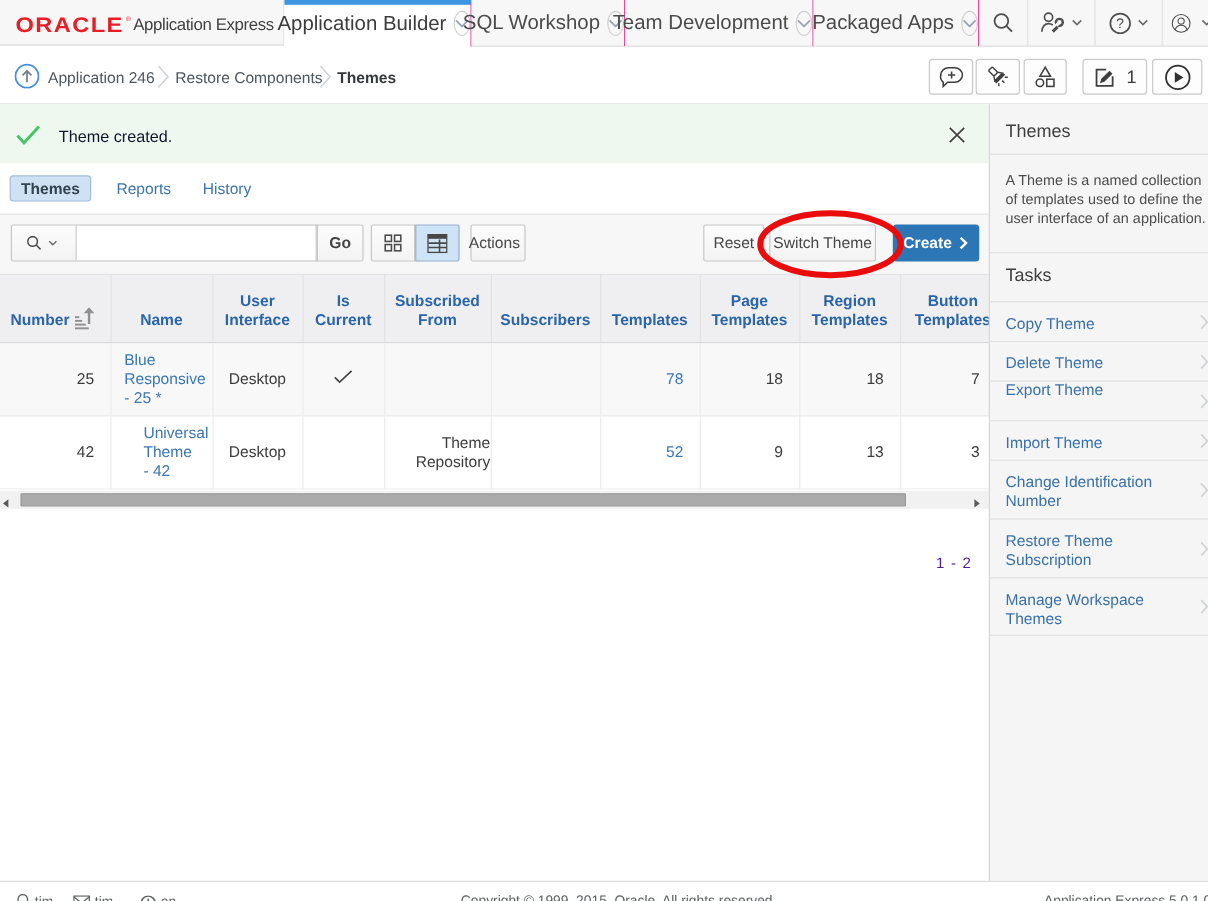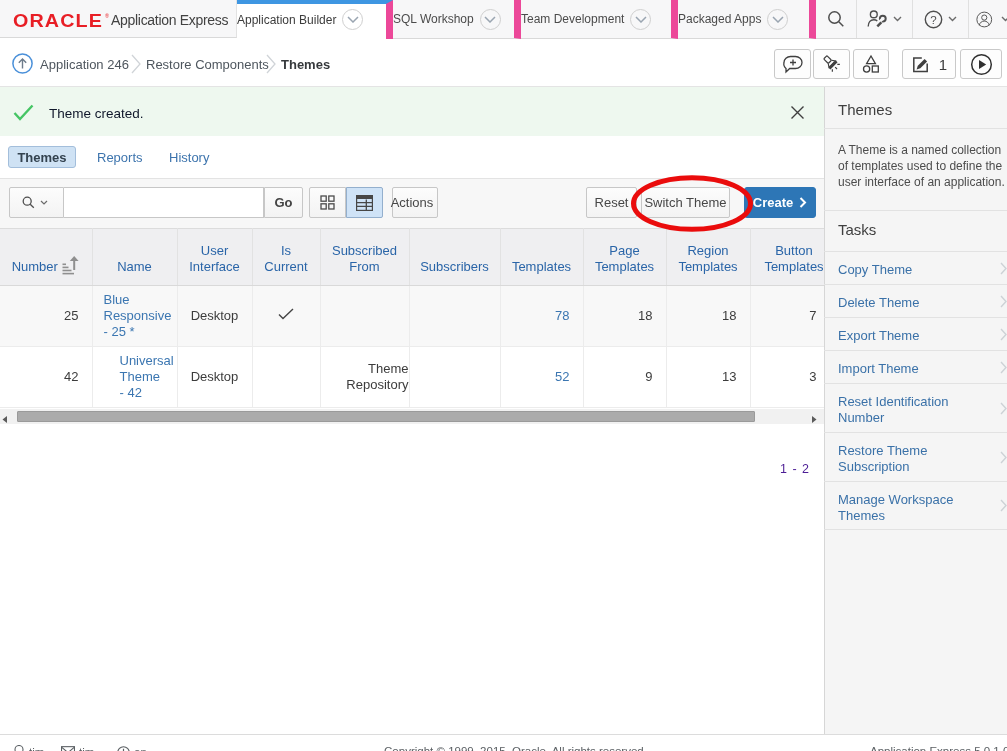--- a/index.html
+++ b/index.html
@@ -3,40 +3,40 @@
 <meta charset="utf-8">
 <style>
 *{margin:0;padding:0;box-sizing:border-box}
 html,body{width:1007px;height:751px;overflow:hidden}
 body{font-family:"Liberation Sans",sans-serif;position:relative;background:#fff;font-size:13px;color:#404040}
 .abs{position:absolute}
 
 #hdr{left:0;top:0;width:1007px;height:39px;background:#fff}
 #iconblk{left:816px;top:0;width:191px;height:39px;background:#f7f7f8;border-bottom:1px solid #d9d9d9}
 #logo{left:0;top:0;width:237px;height:38px;background:#f7f7f8;border-bottom:1px solid #d9d9d9;border-right:1px solid #e2e2e2}
-.tab{top:0;height:39px;background:#f7f7f8;border-right:7px solid #ec4899;border-bottom:1px solid #d9d9d9;color:#4b4b4b;font-size:12px;display:flex;align-items:center;justify-content:flex-start;gap:6px;white-space:nowrap}
+.tab{top:0;height:39px;background:#f7f7f8;border-right:1px solid #ec4899;border-bottom:1px solid #d9d9d9;color:#4b4b4b;font-size:17px;display:flex;align-items:center;justify-content:flex-end;gap:6px;white-space:nowrap}
 .tab.active{background:#fff;border-bottom:none;border-top:4px solid #3e96e2;color:#3c3c3c;padding-bottom:4px;height:39px}
 .oval{width:21px;height:21px;border:1px solid #cfcfcf;border-radius:50%;display:flex;align-items:center;justify-content:center;background:transparent}
 .hicon{top:0;height:38px;display:flex;align-items:center;justify-content:center;gap:5px}
 
 #crumb{left:0;top:39px;width:1007px;height:48px;background:#fff;border-bottom:1px solid #e4e4e4}
 .bc{color:#4e565e;font-size:13px}
 .btn2{height:30px;background:#fdfdfd;border:1px solid #c9c9c9;border-radius:3px;display:flex;align-items:center;justify-content:center}
 
 #msg{left:0;top:87px;width:824px;height:49px;background:#eef8ef}
 
 .chip{left:8px;top:146px;width:68px;height:22px;background:#cfe2f4;border:1px solid #a3bedb;border-radius:3px;color:#33424f;font-weight:bold;display:flex;align-items:center;justify-content:center}
 .rtab{top:146px;height:22px;color:#3d74ad;display:flex;align-items:center}
 
 #tbar{left:0;top:178px;width:824px;height:50px;background:#f7f7f7;border-top:1px solid #e3e3e3}
 .tbtn{top:187px;height:31px;background:linear-gradient(#fcfcfc,#f3f3f3);border:1px solid #c7c7c7;color:#474747;display:flex;align-items:center;justify-content:center}
 
 #tblwrap{left:0;top:228px;width:826px;height:180px;overflow:hidden}
 table{border-collapse:collapse;table-layout:fixed;width:838px}
-th{background:#efeff1;color:#2a65a8;font-size:13px;font-weight:normal;border-right:1px solid #e2e2e2;border-top:1px solid #dcdcdc;border-bottom:1px solid #d9d9d9;height:57px;text-align:center;vertical-align:bottom;padding-bottom:10px;line-height:16px}
+th{background:#efeff1;color:#2a65a8;font-size:13px;font-weight:bold;border-right:1px solid #e2e2e2;border-top:1px solid #dcdcdc;border-bottom:1px solid #d9d9d9;height:57px;text-align:center;vertical-align:bottom;padding-bottom:10px;line-height:16px}
 td{border-right:1px solid #ececec;border-bottom:1px solid #ececec;height:61px;vertical-align:middle;font-size:13px;color:#3c3c3c;line-height:16px}
 tr.r1 td{background:#f8f8f8}
 td.num{text-align:right;padding-right:13px}
 a.lnk{color:#3b76b1;text-decoration:none}
 
 #sbar{left:0;top:409px;width:825px;height:15px;background:#f1f1f1}
 #sthumb{left:17px;top:411px;width:738px;height:11px;background:#ababab;border:1px solid #9a9a9a;border-radius:1px}
 
 #side{left:824px;top:87px;width:183px;height:647px;background:#f5f5f5;border-left:1px solid #d6d6d6}
 .sh{color:#3f3f3f;font-size:15px}
@@ -303,31 +303,31 @@
 <div class="abs slink" style="top:262px">Copy Theme</div>
 <div class="abs schev" style="top:261.5px"><svg width="7" height="13">
       <path d="M1 1l5 5.5L1 12" stroke="#cdd2d6" stroke-width="1.4" fill="none"></path>
     </svg></div>
 <div class="abs sdiv" style="top:284px"></div>
 <div class="abs slink" style="top:295px">Delete Theme</div>
 <div class="abs schev" style="top:295px"><svg width="7" height="13">
       <path d="M1 1l5 5.5L1 12" stroke="#cdd2d6" stroke-width="1.4" fill="none"></path>
     </svg></div>
 <div class="abs sdiv" style="top:317px"></div>
-<div class="abs slink" style="top:328px">Export Theme</div>
+<div class="abs slink" style="top:317px">Export Theme</div>
 <div class="abs schev" style="top:328px"><svg width="7" height="13">
       <path d="M1 1l5 5.5L1 12" stroke="#cdd2d6" stroke-width="1.4" fill="none"></path>
     </svg></div>
 <div class="abs sdiv" style="top:350px"></div>
 <div class="abs slink" style="top:361px">Import Theme</div>
 <div class="abs schev" style="top:361px"><svg width="7" height="13">
       <path d="M1 1l5 5.5L1 12" stroke="#cdd2d6" stroke-width="1.4" fill="none"></path>
     </svg></div>
 <div class="abs sdiv" style="top:383px"></div>
-<div class="abs slink" style="top:394px;width:150px">Reset Identification Number</div>
+<div class="abs slink" style="top:394px;width:150px">Change Identification Number</div>
 <div class="abs schev" style="top:402px"><svg width="7" height="13">
       <path d="M1 1l5 5.5L1 12" stroke="#cdd2d6" stroke-width="1.4" fill="none"></path>
     </svg></div>
 <div class="abs sdiv" style="top:432px"></div>
 <div class="abs slink" style="top:443px;width:150px">Restore Theme Subscription</div>
 <div class="abs schev" style="top:451px"><svg width="7" height="13">
       <path d="M1 1l5 5.5L1 12" stroke="#cdd2d6" stroke-width="1.4" fill="none"></path>
     </svg></div>
 <div class="abs sdiv" style="top:481px"></div>
 <div class="abs slink" style="top:492px;width:150px">Manage Workspace Themes</div>

